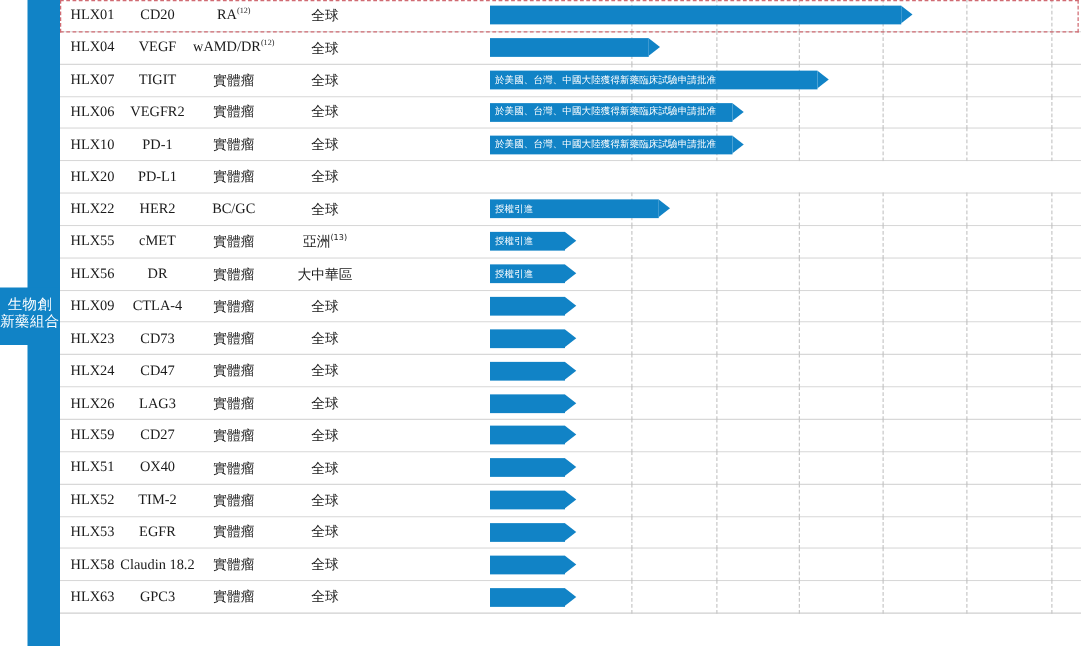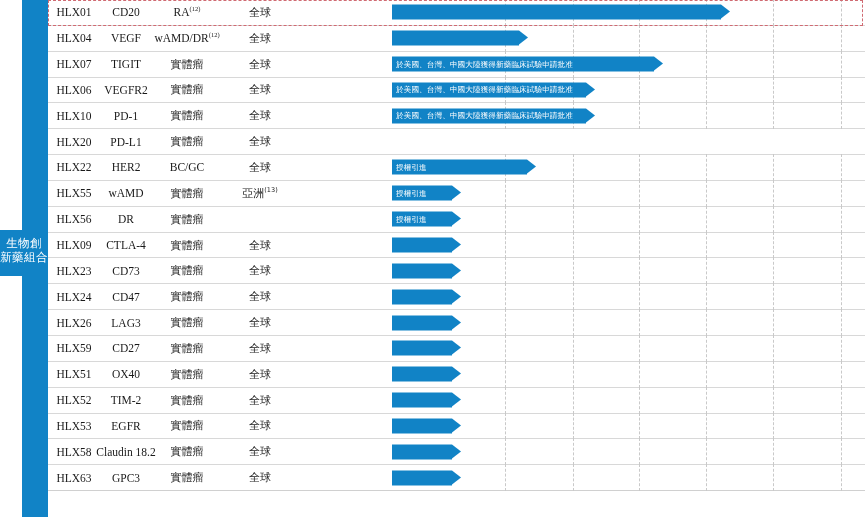--- a/index.html
+++ b/index.html
@@ -314,21 +314,21 @@
           <div class="bar" style="width: 135px; background: rgb(17, 131, 198);">
             <span class="bar-label">授權引進</span>
           </div>
         </div>
       </div>
       <div class="row">
         <div class="cell c-code">
           <span>HLX55</span>
         </div>
         <div class="cell c-target">
-          <span>wAMD</span>
+          <span>cMET</span>
         </div>
         <div class="cell c-indic c-cn">
           <span>實體瘤</span>
         </div>
         <div class="cell c-region c-cn">
           <span>亞洲</span>
           <sup class="sup">(13)</sup>
         </div>
         <div class="chart">
           <div class="gridline" style="left: 207px;"></div>
@@ -345,20 +345,23 @@
       <div class="row">
         <div class="cell c-code">
           <span>HLX56</span>
         </div>
         <div class="cell c-target">
           <span>DR</span>
         </div>
         <div class="cell c-indic c-cn">
           <span>實體瘤</span>
         </div>
+        <div class="cell c-region c-cn">
+          <span>大中華區</span>
+        </div>
         <div class="chart">
           <div class="gridline" style="left: 207px;"></div>
           <div class="gridline" style="left: 275px;"></div>
           <div class="gridline" style="left: 341px;"></div>
           <div class="gridline" style="left: 408px;"></div>
           <div class="gridline" style="left: 475px;"></div>
           <div class="gridline" style="left: 543px;"></div>
           <div class="bar" style="width: 60px; background: rgb(17, 131, 198);">
             <span class="bar-label">授權引進</span>
           </div>

